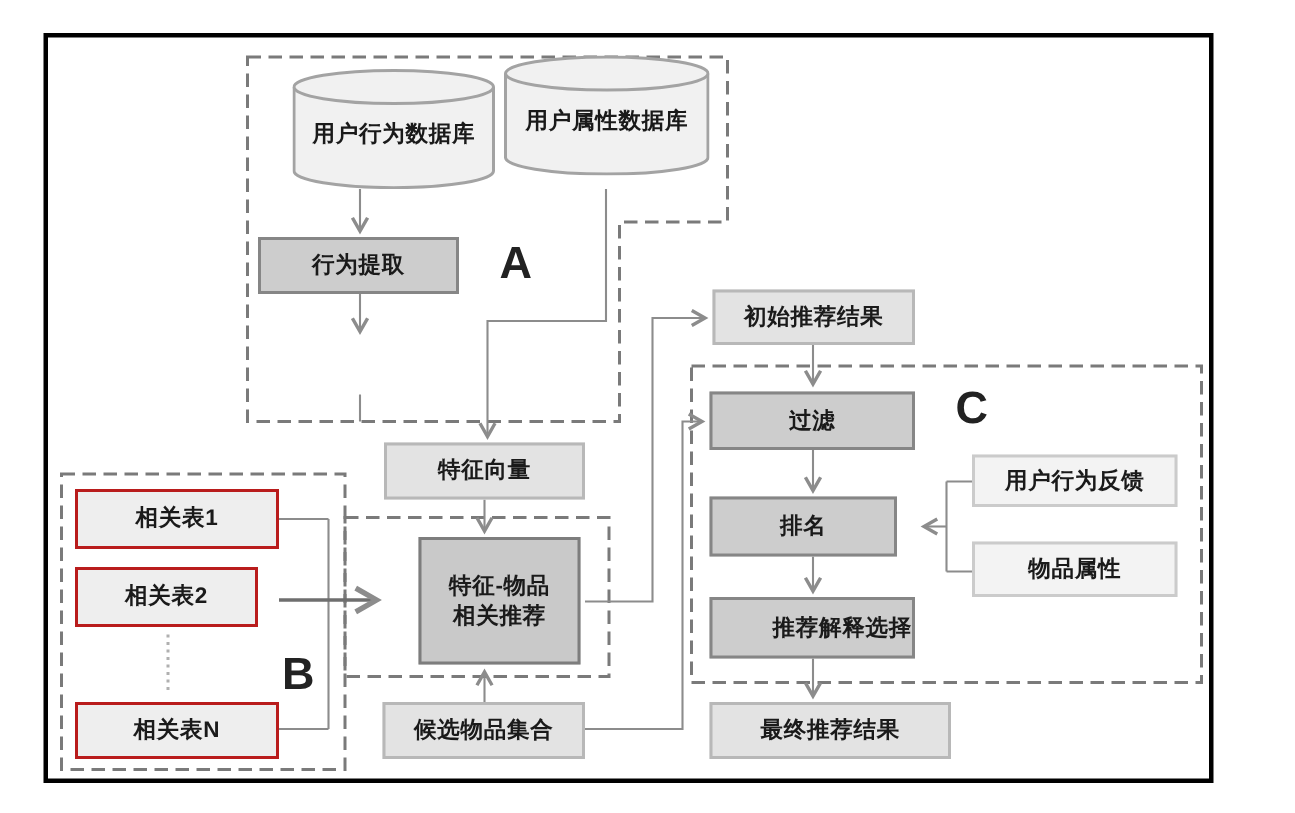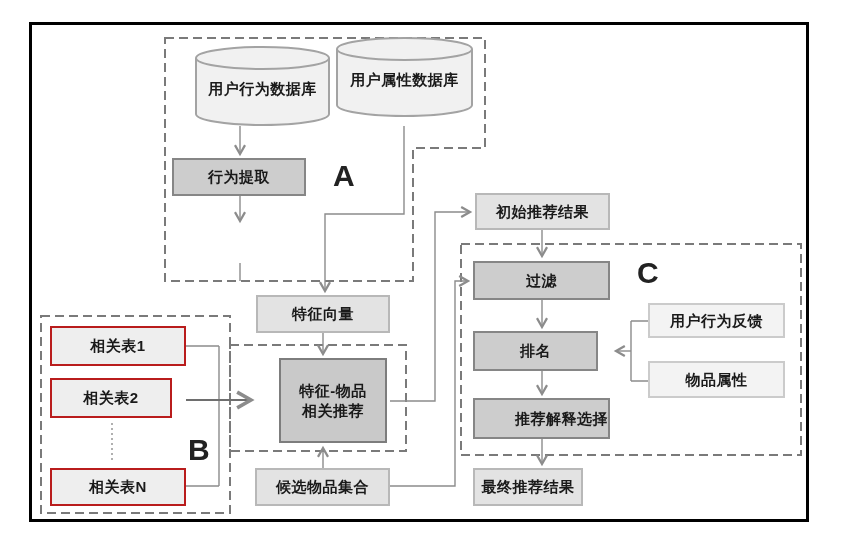--- a/index.html
+++ b/index.html
@@ -139,21 +139,21 @@
     </div>
     <div class="node dark" style="left:441px;top:236px;width:137px;height:39px;">
       <span>过滤</span>
     </div>
     <div class="node dark" style="left:441px;top:306px;width:125px;height:40px;">
       <span>排名</span>
     </div>
     <div class="node dark" style="left:441px;top:373px;width:137px;height:41px;justify-content:flex-end;">
       <span>推荐解释选择</span>
     </div>
-    <div class="node light" style="left:441px;top:443px;width:110px;height:38px;">
+    <div class="node light" style="left:441px;top:443px;width:161px;height:38px;">
       <span>最终推荐结果</span>
     </div>
 
     <div class="node lightest" style="left:616px;top:278px;width:137px;height:35px;">
       <span>用户行为反馈</span>
     </div>
     <div class="node lightest" style="left:616px;top:336px;width:137px;height:37px;">
       <span>物品属性</span>
     </div>
 

